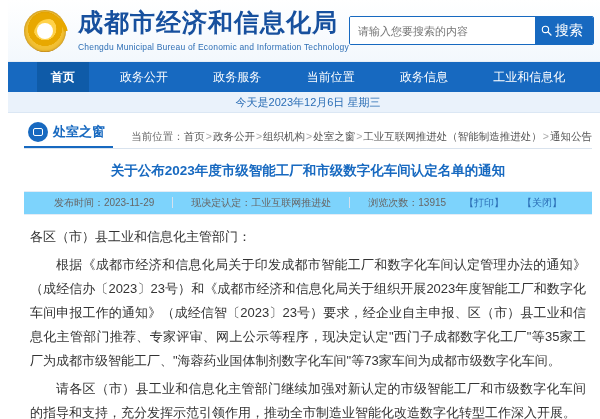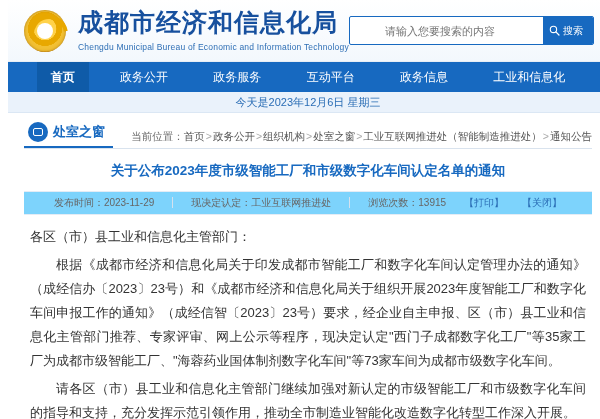--- a/index.html
+++ b/index.html
@@ -95,28 +95,27 @@
     width: 248px;
   }
   .search-input {
     border: 0;
     outline: 0;
     flex: 1;
     padding: 0 8px;
     font-size: 11px;
     color: #888;
     font-family: "Liberation Sans", sans-serif;
-    margin-left: 27px;
   }
   .search-btn {
     background: #1769c0;
     color: #fff;
     border: 0;
     padding: 0 10px 0 6px;
-    font-size: 10px;
+    font-size: 14px;
     display: flex;
     align-items: center;
     gap: 3px;
     cursor: pointer;
     font-family: "Liberation Sans", sans-serif;
   }
   .search-btn svg { display:block; }
 
   
   .nav {
@@ -303,21 +302,21 @@
         </span>
         <span>搜索</span>
       </button>
     </div>
   </div>
 
   <div class="nav">
     <div class="nav-item active">首页</div>
     <div class="nav-item">政务公开</div>
     <div class="nav-item">政务服务</div>
-    <div class="nav-item">互动平台</div>
+    <div class="nav-item">当前位置</div>
     <div class="nav-item">政务信息</div>
     <div class="nav-item">工业和信息化</div>
   </div>
 
   <div class="date-bar">今天是2023年12月6日 星期三</div>
 
   <div class="section-row">
     <div class="chushi">
       <span class="badge"></span>
       <span class="label">处室之窗</span>

